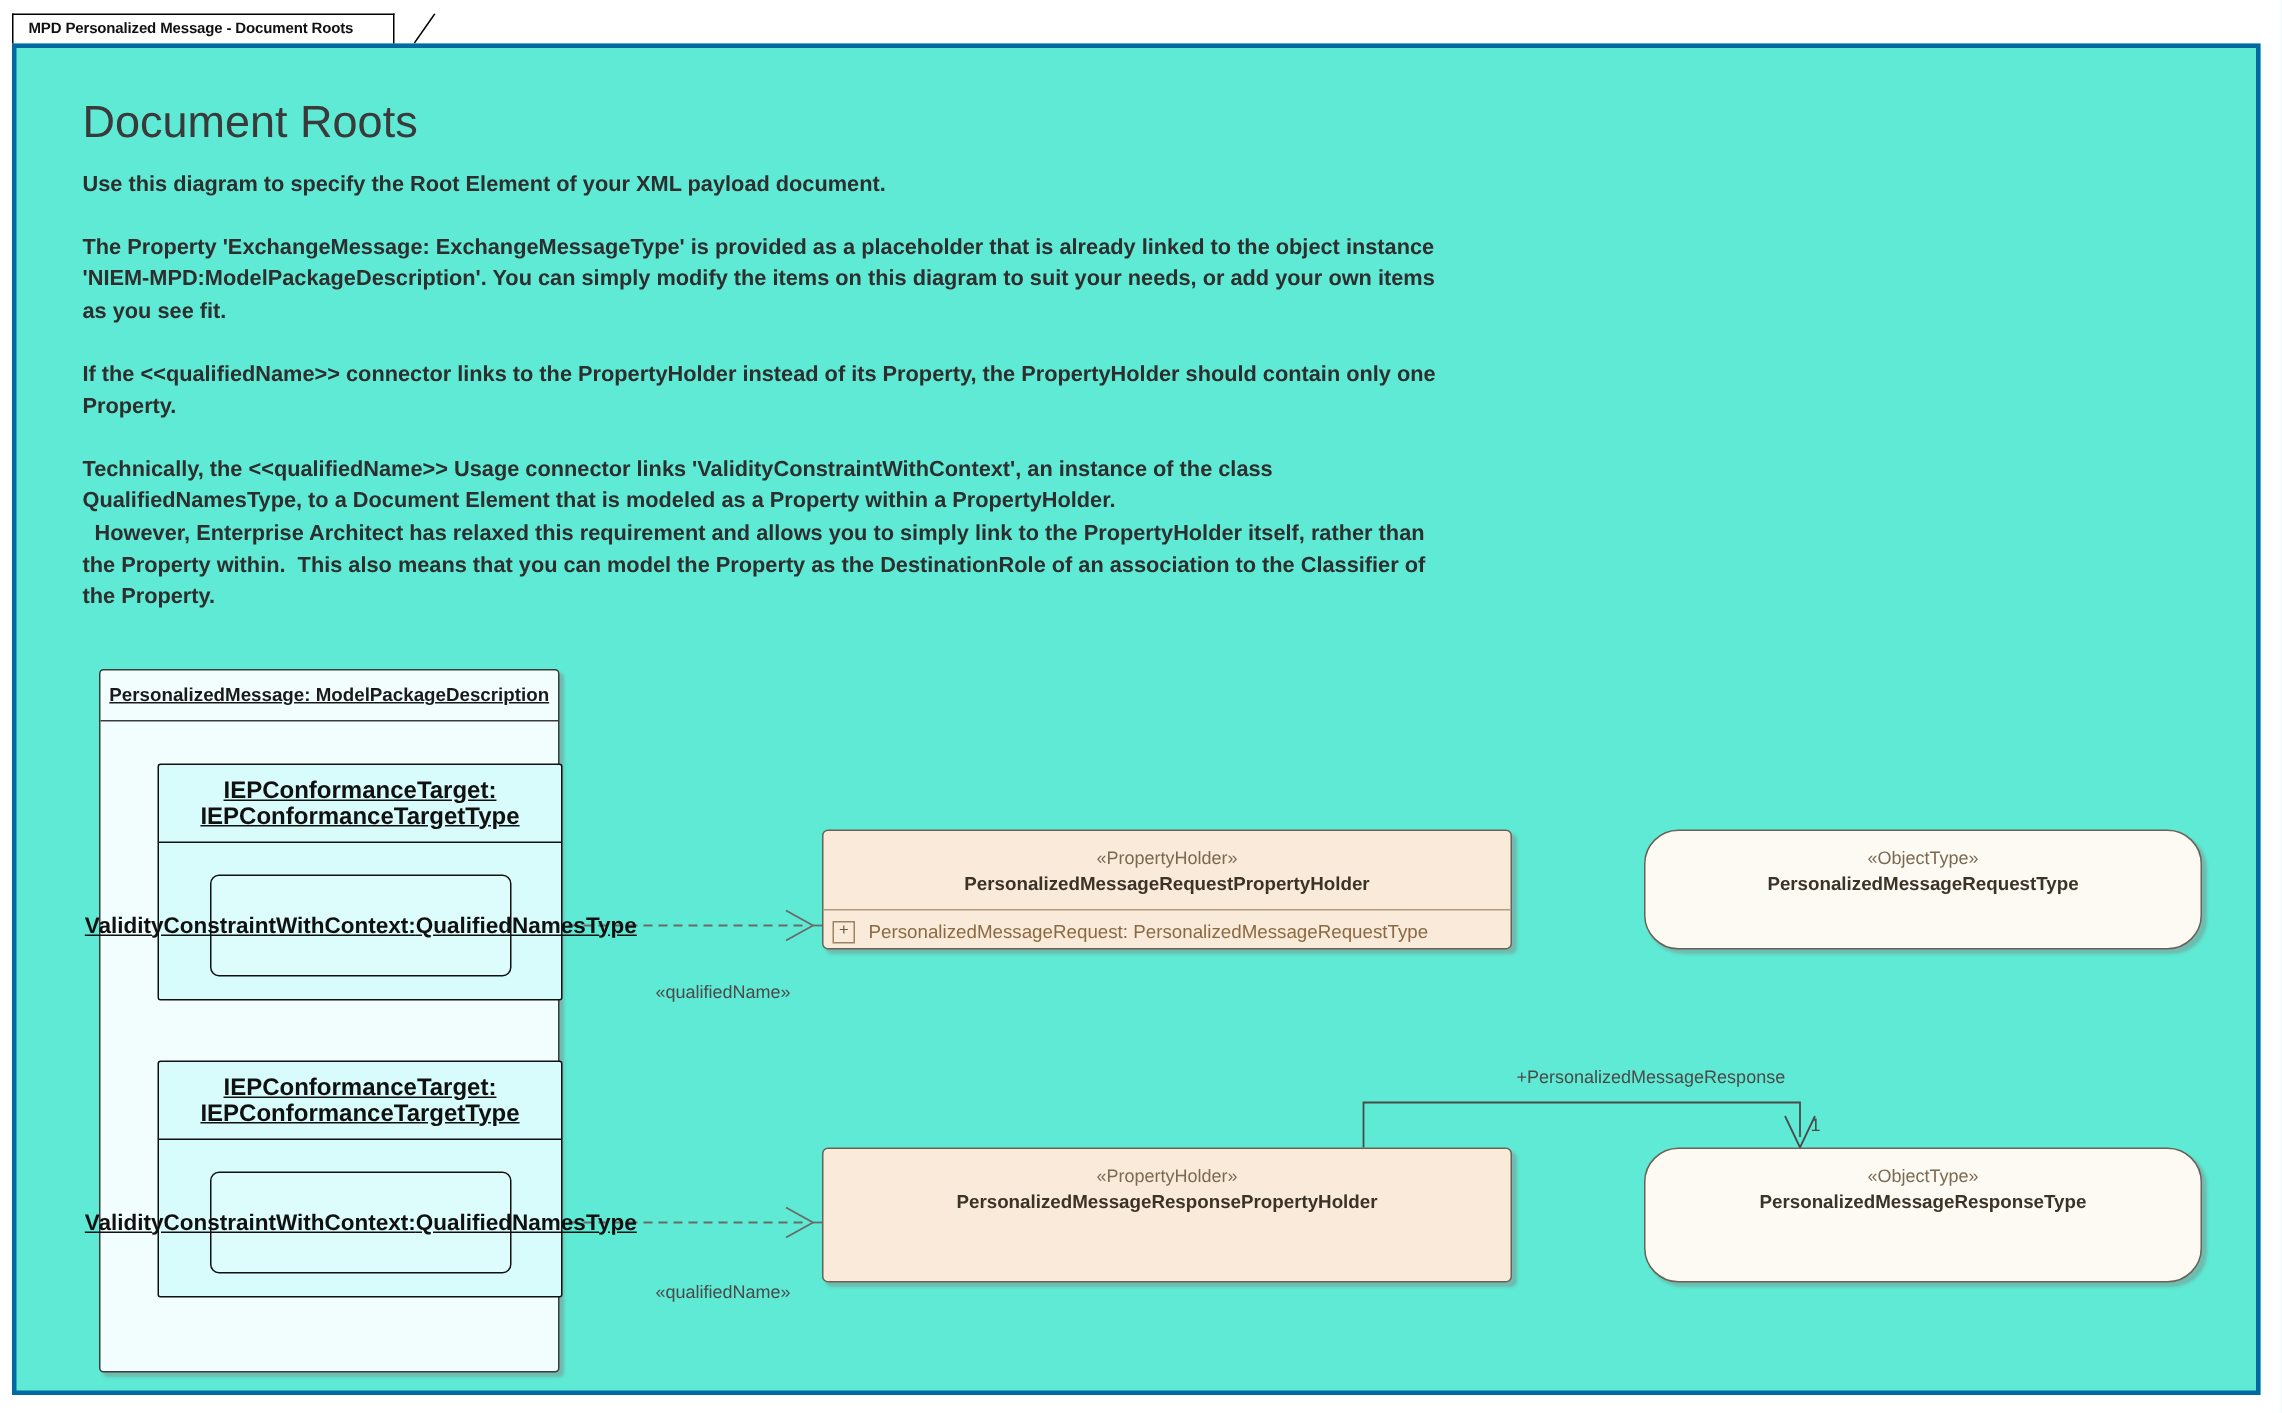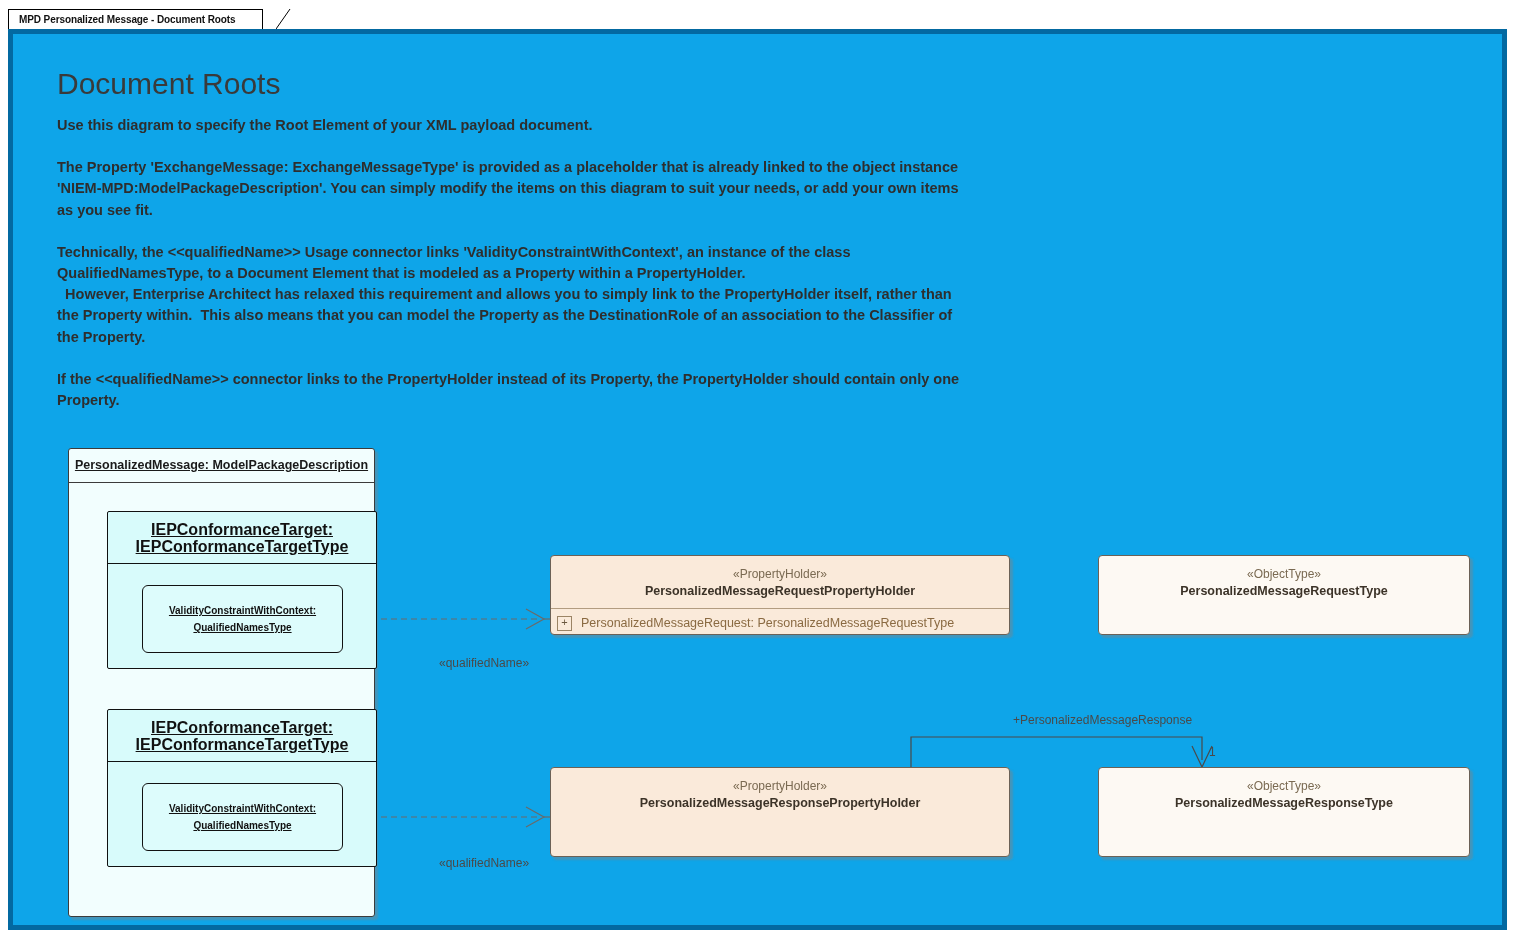--- a/index.html
+++ b/index.html
@@ -54,22 +54,22 @@
     pointer-events: none;
   }
 
   
   .canvas {
     position: absolute;
     left: 8px;
     top: 29px;
     width: 1499px;
     height: 901px;
-    border: 5px solid #0369a1;
-    background: #0ea5e9;
+    border: 3px solid #0369a1;
+    background: #5eead4;
     box-sizing: border-box;
     overflow: hidden;
   }
 
   
   .doc-title {
     position: absolute;
     left: 44px;
     top: 34px;
     width: 560px;
@@ -143,38 +143,38 @@
     color: #111111;
     line-height: 17px;
   }
   .inst-head span { text-decoration: underline; }
 
   .inst-inner {
     border: 1px solid #111111;
     background: #ddfcfc;
     border-radius: 6px;
     display: flex;
-    flex-direction: column;
+    flex-direction: row;
     align-items: center;
     justify-content: center;
-    font-size: 10px;
+    font-size: 15px;
     font-weight: bold;
     color: #111111;
     line-height: 17px;
   }
   .inst-inner span { text-decoration: underline; }
 
   
   .cls {
     border: 1px solid #6b6156;
     border-radius: 4px;
     box-sizing: border-box;
   }
   .cls-ph { background: #faeada; }
-  .cls-ot { background: #fdf9f3; }
+  .cls-ot { background: #fdf9f3; border-radius: 23px; }
   .cls-head {
     text-align: center;
     padding-top: 10px;
     line-height: 17px;
   }
   .stereo {
     font-size: 12px;
     color: #7a6a52;
     display: block;
   }
@@ -244,23 +244,23 @@
     </svg>
   </div>
 
   <div class="canvas">
 
     <div class="doc-title">Document Roots</div>
 
     <div class="notes">
       <p>Use this diagram to specify the Root Element of your XML payload document.</p>
       <p>The Property 'ExchangeMessage: ExchangeMessageType' is provided as a placeholder that is already linked to the object instance 'NIEM-MPD:ModelPackageDescription'.  You can simply modify the items on this diagram to suit your needs, or add your own items as you see fit.</p>
+      <p>If the &lt;&lt;qualifiedName&gt;&gt; connector links to the PropertyHolder instead of its Property, the PropertyHolder should contain only one Property.</p>
       <p style="white-space:pre-wrap;">Technically, the &lt;&lt;qualifiedName&gt;&gt; Usage connector links 'ValidityConstraintWithContext', an instance of the class QualifiedNamesType, to a Document Element that is modeled as a Property within a PropertyHolder.
   However, Enterprise Architect has relaxed this requirement and allows you to simply link to the PropertyHolder itself, rather than the Property within.  This also means that you can model the Property as the DestinationRole of an association to the Classifier of the Property.</p>
-      <p>If the &lt;&lt;qualifiedName&gt;&gt; connector links to the PropertyHolder instead of its Property, the PropertyHolder should contain only one Property.</p>
     </div>
 
     <svg class="conn-svg">
 
       <g>
         <line x1="328" y1="585" x2="527" y2="585" stroke="#6a6a6a" stroke-width="1.2" stroke-dasharray="6,4"></line>
         <polyline points="513,575 531,585 513,595" fill="none" stroke="#6a6a6a" stroke-width="1.2"></polyline>
         <line x1="531" y1="585" x2="537" y2="585" stroke="#6a6a6a" stroke-width="1.2"></line>
       </g>
 

